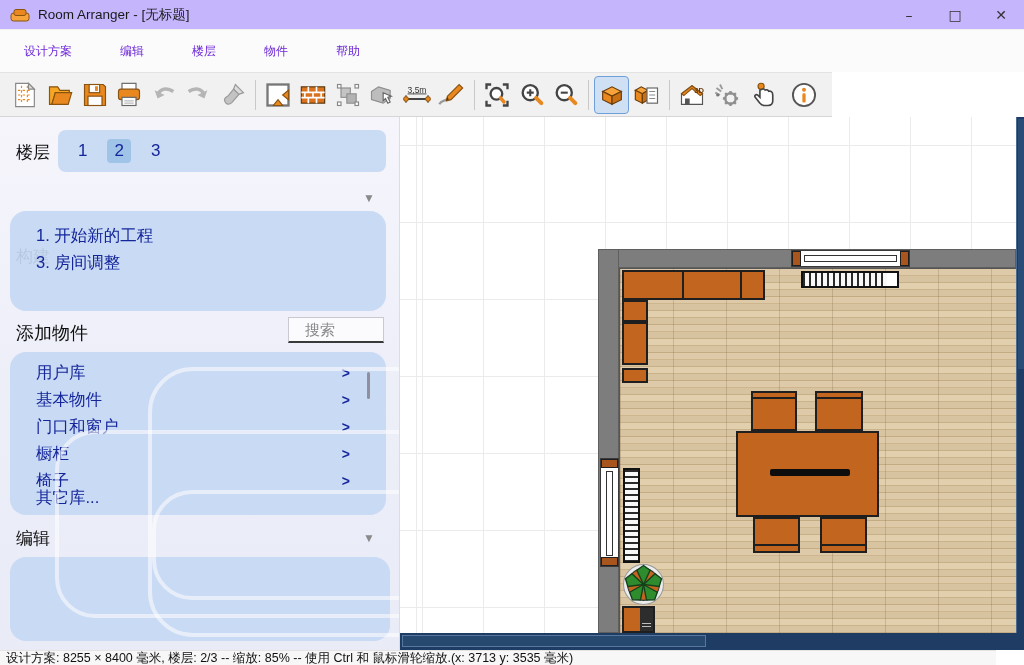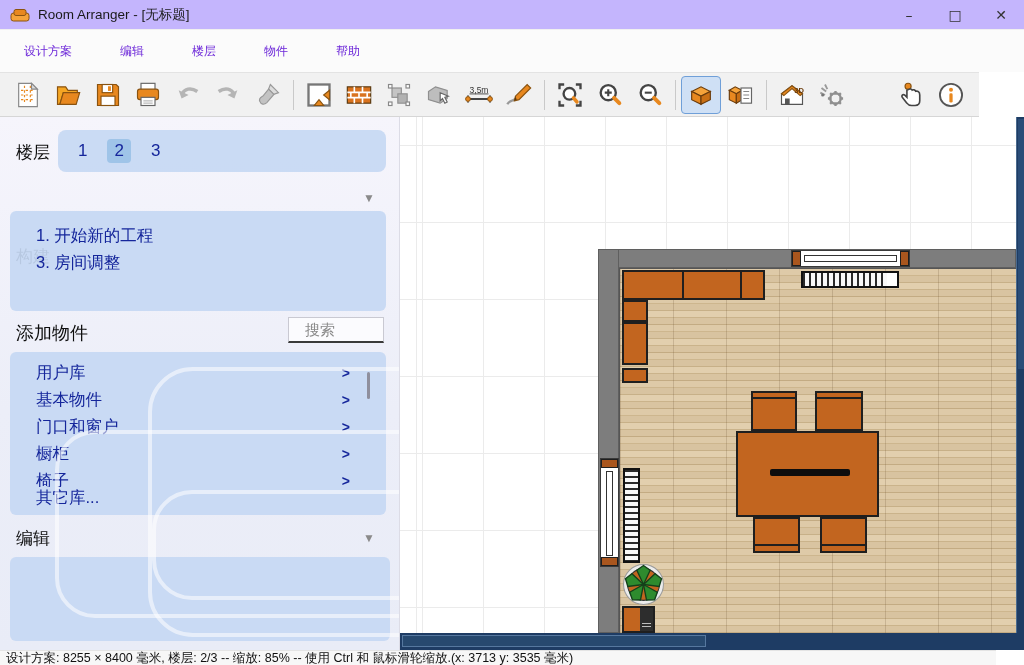--- a/index.html
+++ b/index.html
@@ -14,33 +14,33 @@
   .win-controls { margin-left:auto; display:flex; height:100%; }
   .win-btn { width:46px; height:100%; display:flex; align-items:center; justify-content:center;
     font-size:14px; color:#333; font-family:"DejaVu Sans",sans-serif; }
 
   
   .menubar { position:absolute; left:0; top:30px; width:1024px; height:42px; background:#fbfbfb;
     display:flex; align-items:center; padding-left:0; }
   .menu-item { padding:0 24px; font-size:12px; color:#6d28d9; height:100%; display:flex; align-items:center; cursor:default; }
 
   
-  .toolbar { position:absolute; left:0; top:72px; width:979px; height:45px; background:#f1f1f1;
+  .toolbar { position:absolute; left:0; top:72px; width:832px; height:45px; background:#f1f1f1;
     border-top:1px solid #e3e3e3; border-bottom:1px solid #d6d6d6; display:flex; align-items:center; padding:0 8px; }
   .tb { width:40px; height:38px; border-radius:4px; display:flex; align-items:center; justify-content:center; }
   .tb svg { width:28px; height:28px; }
   .tb.active { background:#cfe0f5; border:1px solid #6f9fd8; }
   .tb-sep { width:1px; height:30px; background:#c9c9c9; margin:0 5px; }
   .tb-right { margin-left:auto; display:flex; align-items:center; }
 
   
   .sidebar { position:absolute; left:0; top:117px; width:400px; height:533px; overflow:hidden;
     background:linear-gradient(180deg,#f6f5fc 0%,#eceef8 55%,#e9ecf7 100%); border-right:1px solid #dcdce6; }
   .wm { position:absolute; border:4px solid rgba(255,255,255,.55); pointer-events:none; z-index:3; }
-  .panel-box { position:absolute; background:rgba(198,216,243,.92); border-radius:6px; z-index:2; }
+  .panel-box { position:absolute; background:rgba(198,216,243,.92); border-radius:16px; z-index:2; }
   .hdr { position:absolute; left:16px; font-size:17px; color:#0d0d0d; z-index:2; }
   .sec-arrow { position:absolute; right:24px; font-size:12px; color:#8a8a8a; z-index:2; }
 
   .floors-box { left:58px; top:13px; width:328px; height:42px; border-radius:8px; display:flex; align-items:center; gap:13px; padding-left:13px; }
   .floors-label { top:24px; font-size:17px; }
   .floor-num { font-size:17px; color:#15269b; padding:2px 7px; border-radius:4px; }
   .floor-num.sel { background:#9fc4e8; }
 
   .build-box { left:10px; top:94px; width:376px; height:100px; padding:11px 0 0 26px; }
   .build-link { font-size:16.5px; color:#15269b; line-height:27px; cursor:pointer; }

